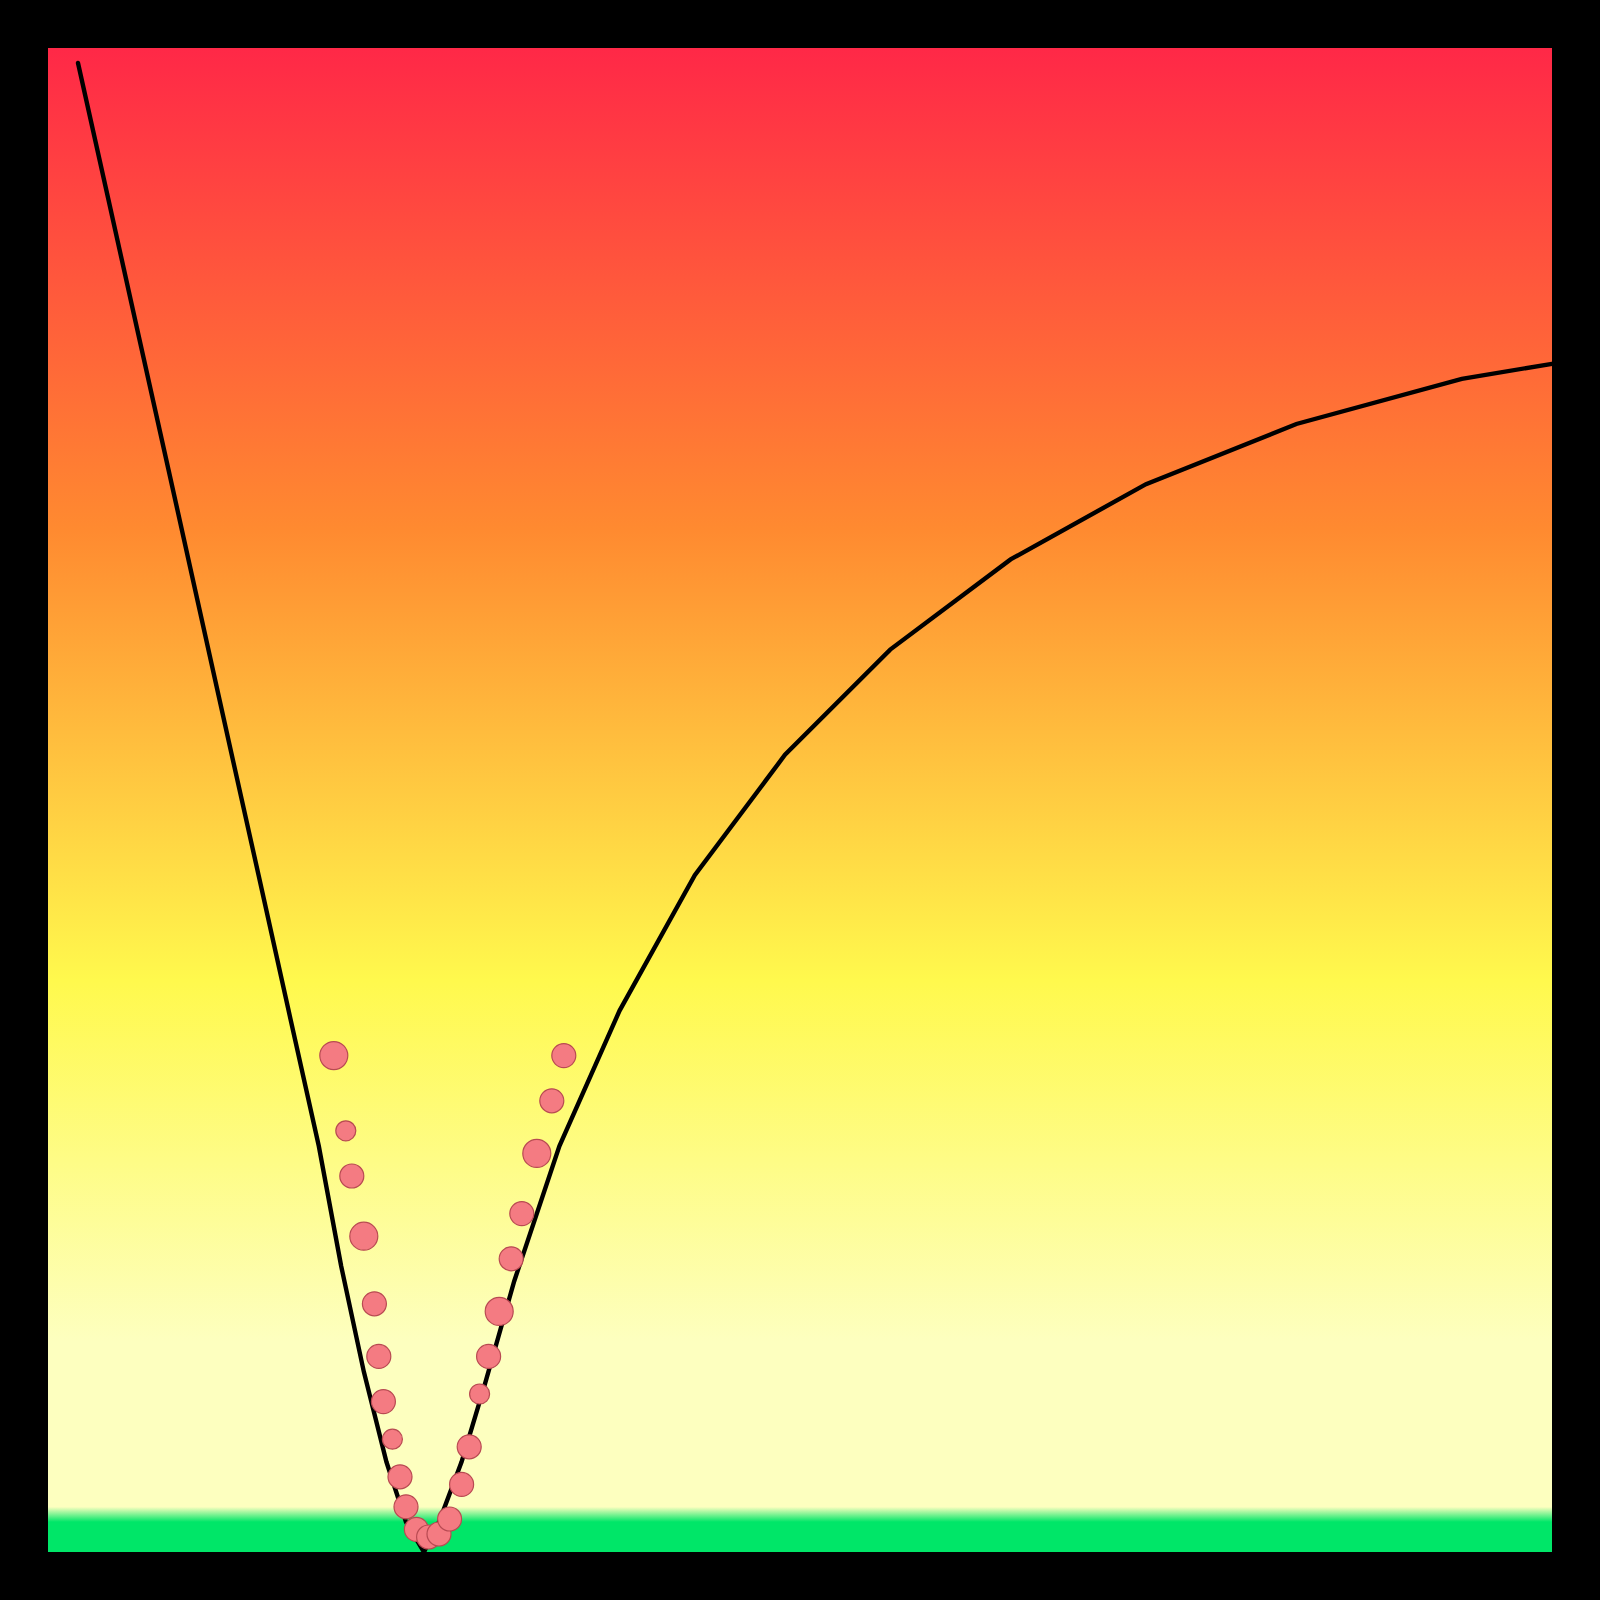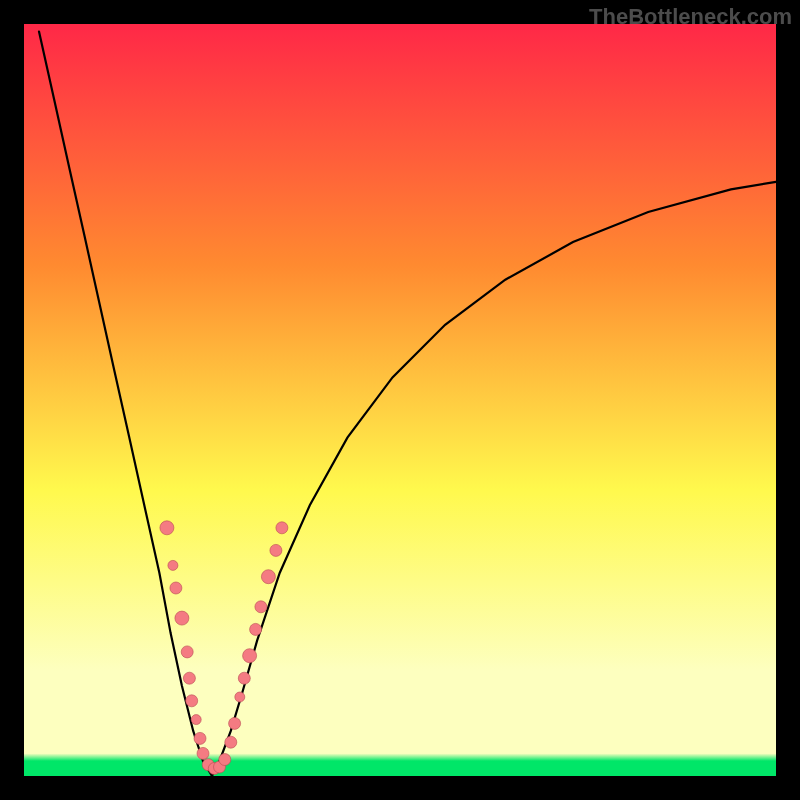--- a/index.html
+++ b/index.html
@@ -4,21 +4,20 @@
   <style>
     body{margin:0;padding:0;width:800px;height:800px;overflow:hidden;background:#fff}
     .stage{position:relative;width:800px;height:800px}
     .wm{position:absolute;top:4px;right:8px;font:700 22px Arial,Helvetica,sans-serif;color:#4c4c4c;letter-spacing:0}
     svg{display:block}
   </style>
 </head>
 <body>
 
 <div class="stage">
-  <div class="wm">TheBottleneck.com</div>
   <svg id="sv" width="800" height="800" viewBox="0 0 800 800">
       <rect x="0" y="0" width="800" height="800" fill="#000000"></rect>
       <defs>
         <linearGradient id="bg" x1="0" y1="0" x2="0" y2="1">
           <stop offset="0%" stop-color="#ff2847"></stop>
           <stop offset="32%" stop-color="#ff8a30"></stop>
           <stop offset="62%" stop-color="#fff94d"></stop>
           <stop offset="86%" stop-color="#fdffbf"></stop>
           <stop offset="97%" stop-color="#fdffbf"></stop>
           <stop offset="98%" stop-color="#00e668"></stop>

